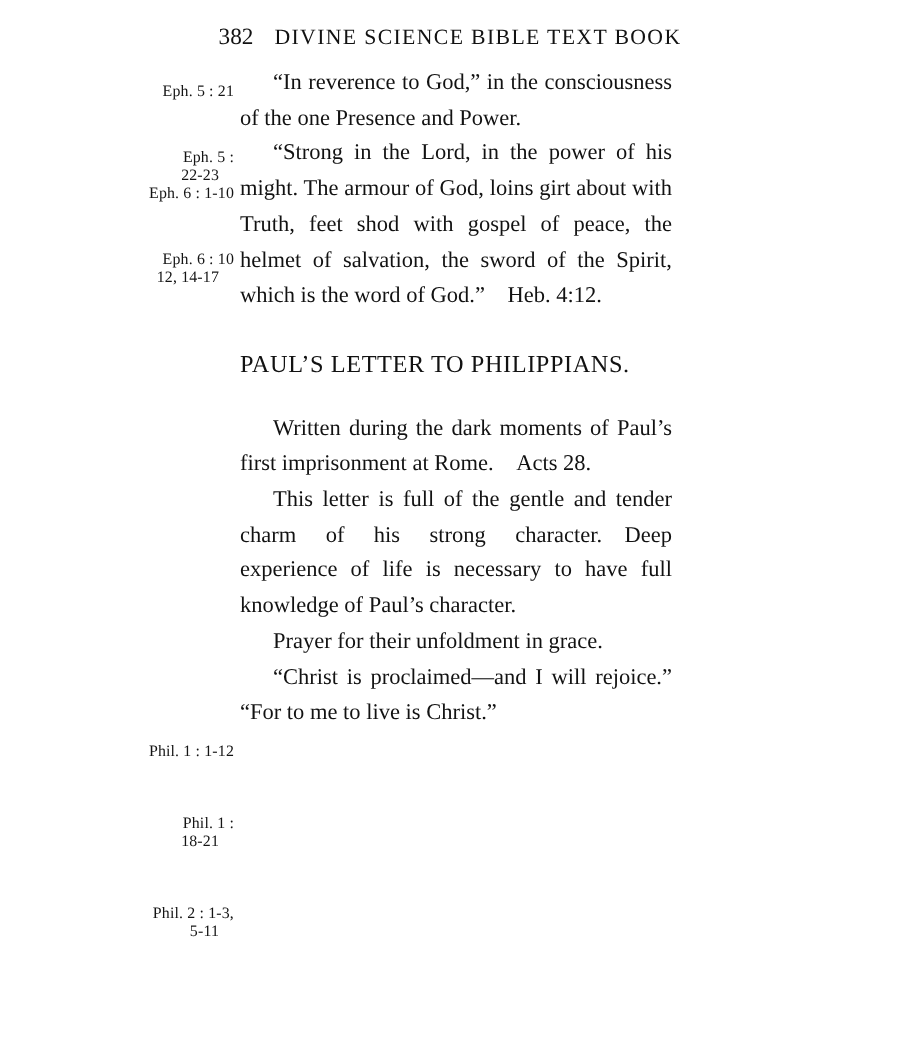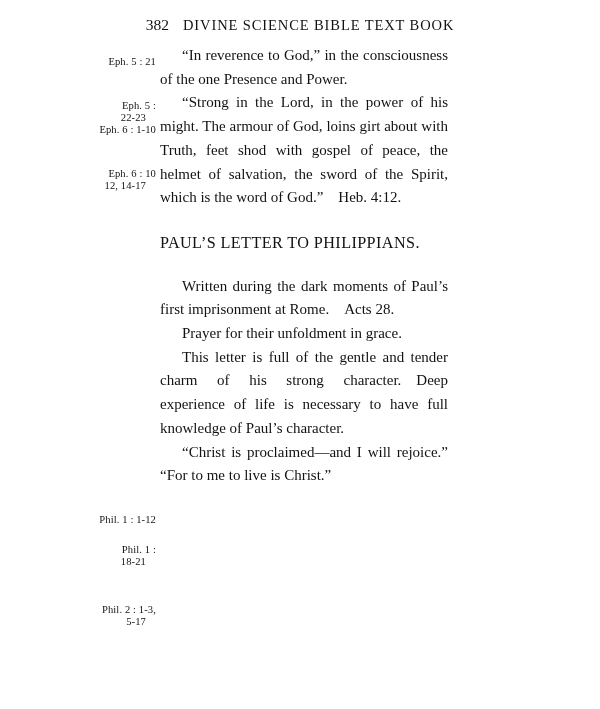--- a/index.html
+++ b/index.html
@@ -95,43 +95,43 @@
       <span>Eph. 5 :</span>
       <span class="l2">22-23</span>
     </div>
     <div class="ref" style="top:80px;left:0;">
       <span>Eph. 6 : 1-10</span>
     </div>
     <div class="ref center2" style="top:124px;left:0;">
       <span>Eph. 6 : 10</span>
       <span class="l2">12, 14-17</span>
     </div>
-    <div class="ref" style="top:470px;left:0;">
+    <div class="ref" style="top:452px;left:0;">
       <span>Phil. 1 : 1-12</span>
     </div>
     <div class="ref center2" style="top:500px;left:0;">
       <span>Phil. 1 :</span>
       <span class="l2">18-21</span>
     </div>
     <div class="ref center2" style="top:518px;left:0;top:518px;">
       <span style="visibility:hidden">.</span>
     </div>
 
     <div class="ref center2" style="top:560px;left:0;">
       <span>Phil. 2 : 1-3,</span>
-      <span class="l2">5-17</span>
+      <span class="l2">5-11</span>
     </div>
   </div>
 
   <div class="body-col">
     <p class="para">“In reverence to God,” in the consciousness of the one Presence and Power.</p>
     <p class="para">“Strong in the Lord, in the power of his might. The armour of God, loins girt about with Truth, feet shod with gospel of peace, the helmet of salvation, the sword of the Spirit, which is the word of God.” Heb. 4:12.</p>
     <div class="gap-head-before"></div>
     <p class="sec-head">PAUL’S LETTER TO PHILIPPIANS.</p>
     <div class="gap-head-after"></div>
     <p class="para">Written during the dark moments of Paul’s first imprisonment at Rome. Acts 28.</p>
+    <p class="para">This letter is full of the gentle and tender charm of his strong character. Deep experience of life is necessary to have full knowledge of Paul’s character.</p>
     <p class="para">Prayer for their unfoldment in grace.</p>
-    <p class="para">This letter is full of the gentle and tender charm of his strong character. Deep experience of life is necessary to have full knowledge of Paul’s character.</p>
     <p class="para">“Christ is proclaimed—and I will rejoice.” “For to me to live is Christ.”</p>
 
   </div>
 
 </div>
 
 </body></html>

